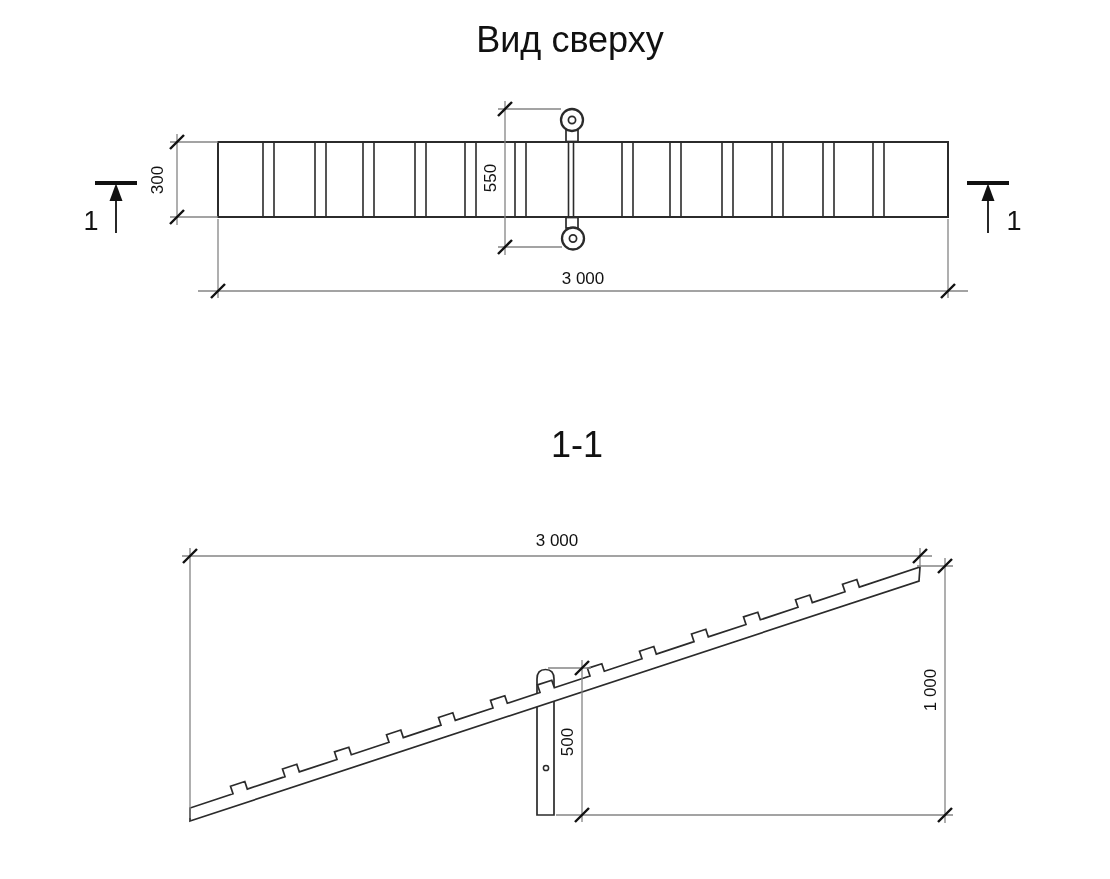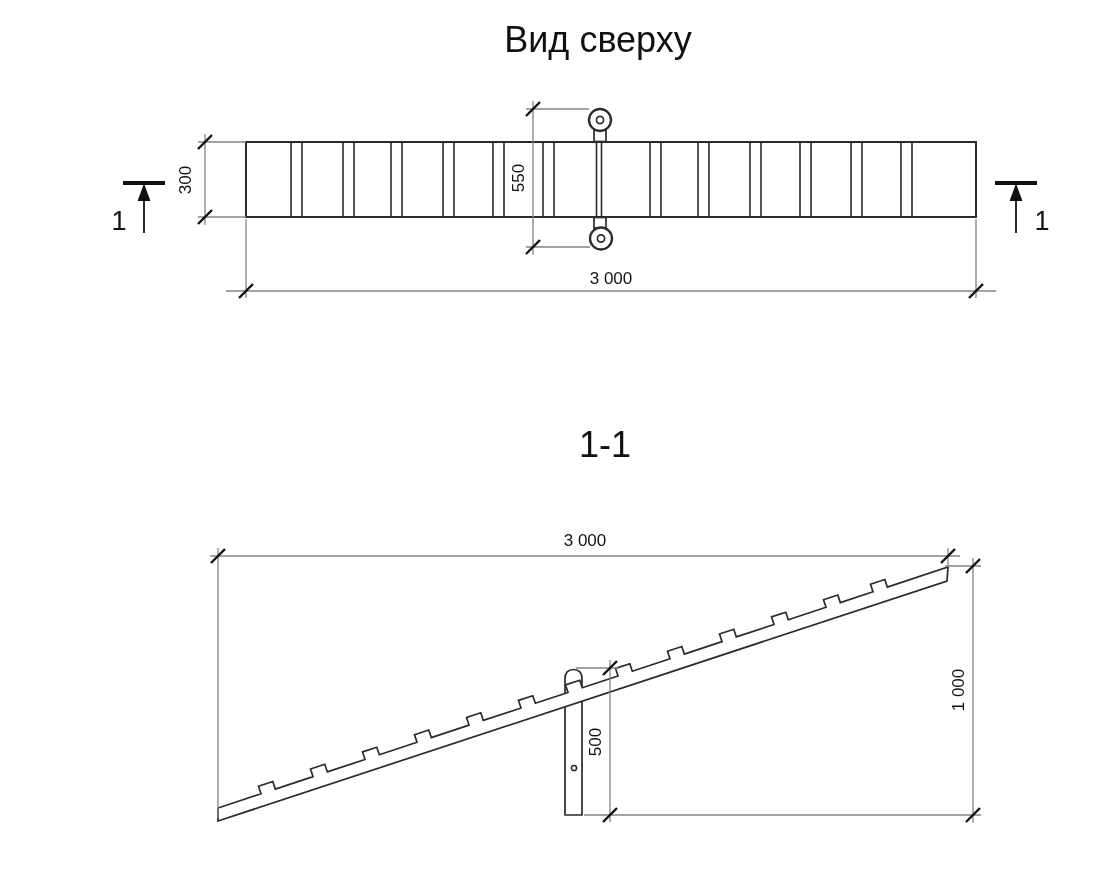--- a/index.html
+++ b/index.html
@@ -2,21 +2,20 @@
 <html><head>
 <meta charset="utf-8">
 <style>
   html,body{margin:0;padding:0;background:#ffffff;}
   .sheet{
     position:relative;
     width:1072px;height:879px;
     background:#ffffff;
     font-family:"Liberation Sans", sans-serif;
     overflow:hidden;
-    margin-left:28px;
   }
   svg{display:block;}
   .obj{stroke:#2b2b2b;fill:none;stroke-width:2;}
   .obj-thin{stroke:#2b2b2b;fill:none;stroke-width:1.6;}
   .obj-fill{stroke:#2b2b2b;fill:#ffffff;stroke-width:1.7;stroke-linejoin:miter;}
   .dim{stroke:#848484;fill:none;stroke-width:1.3;}
   .tick{stroke:#111111;stroke-width:2.4;}
   .dimtext{font-size:17px;fill:#111111;}
   .title{font-size:36px;fill:#111111;}
   .seclabel{font-size:27px;fill:#111111;}

